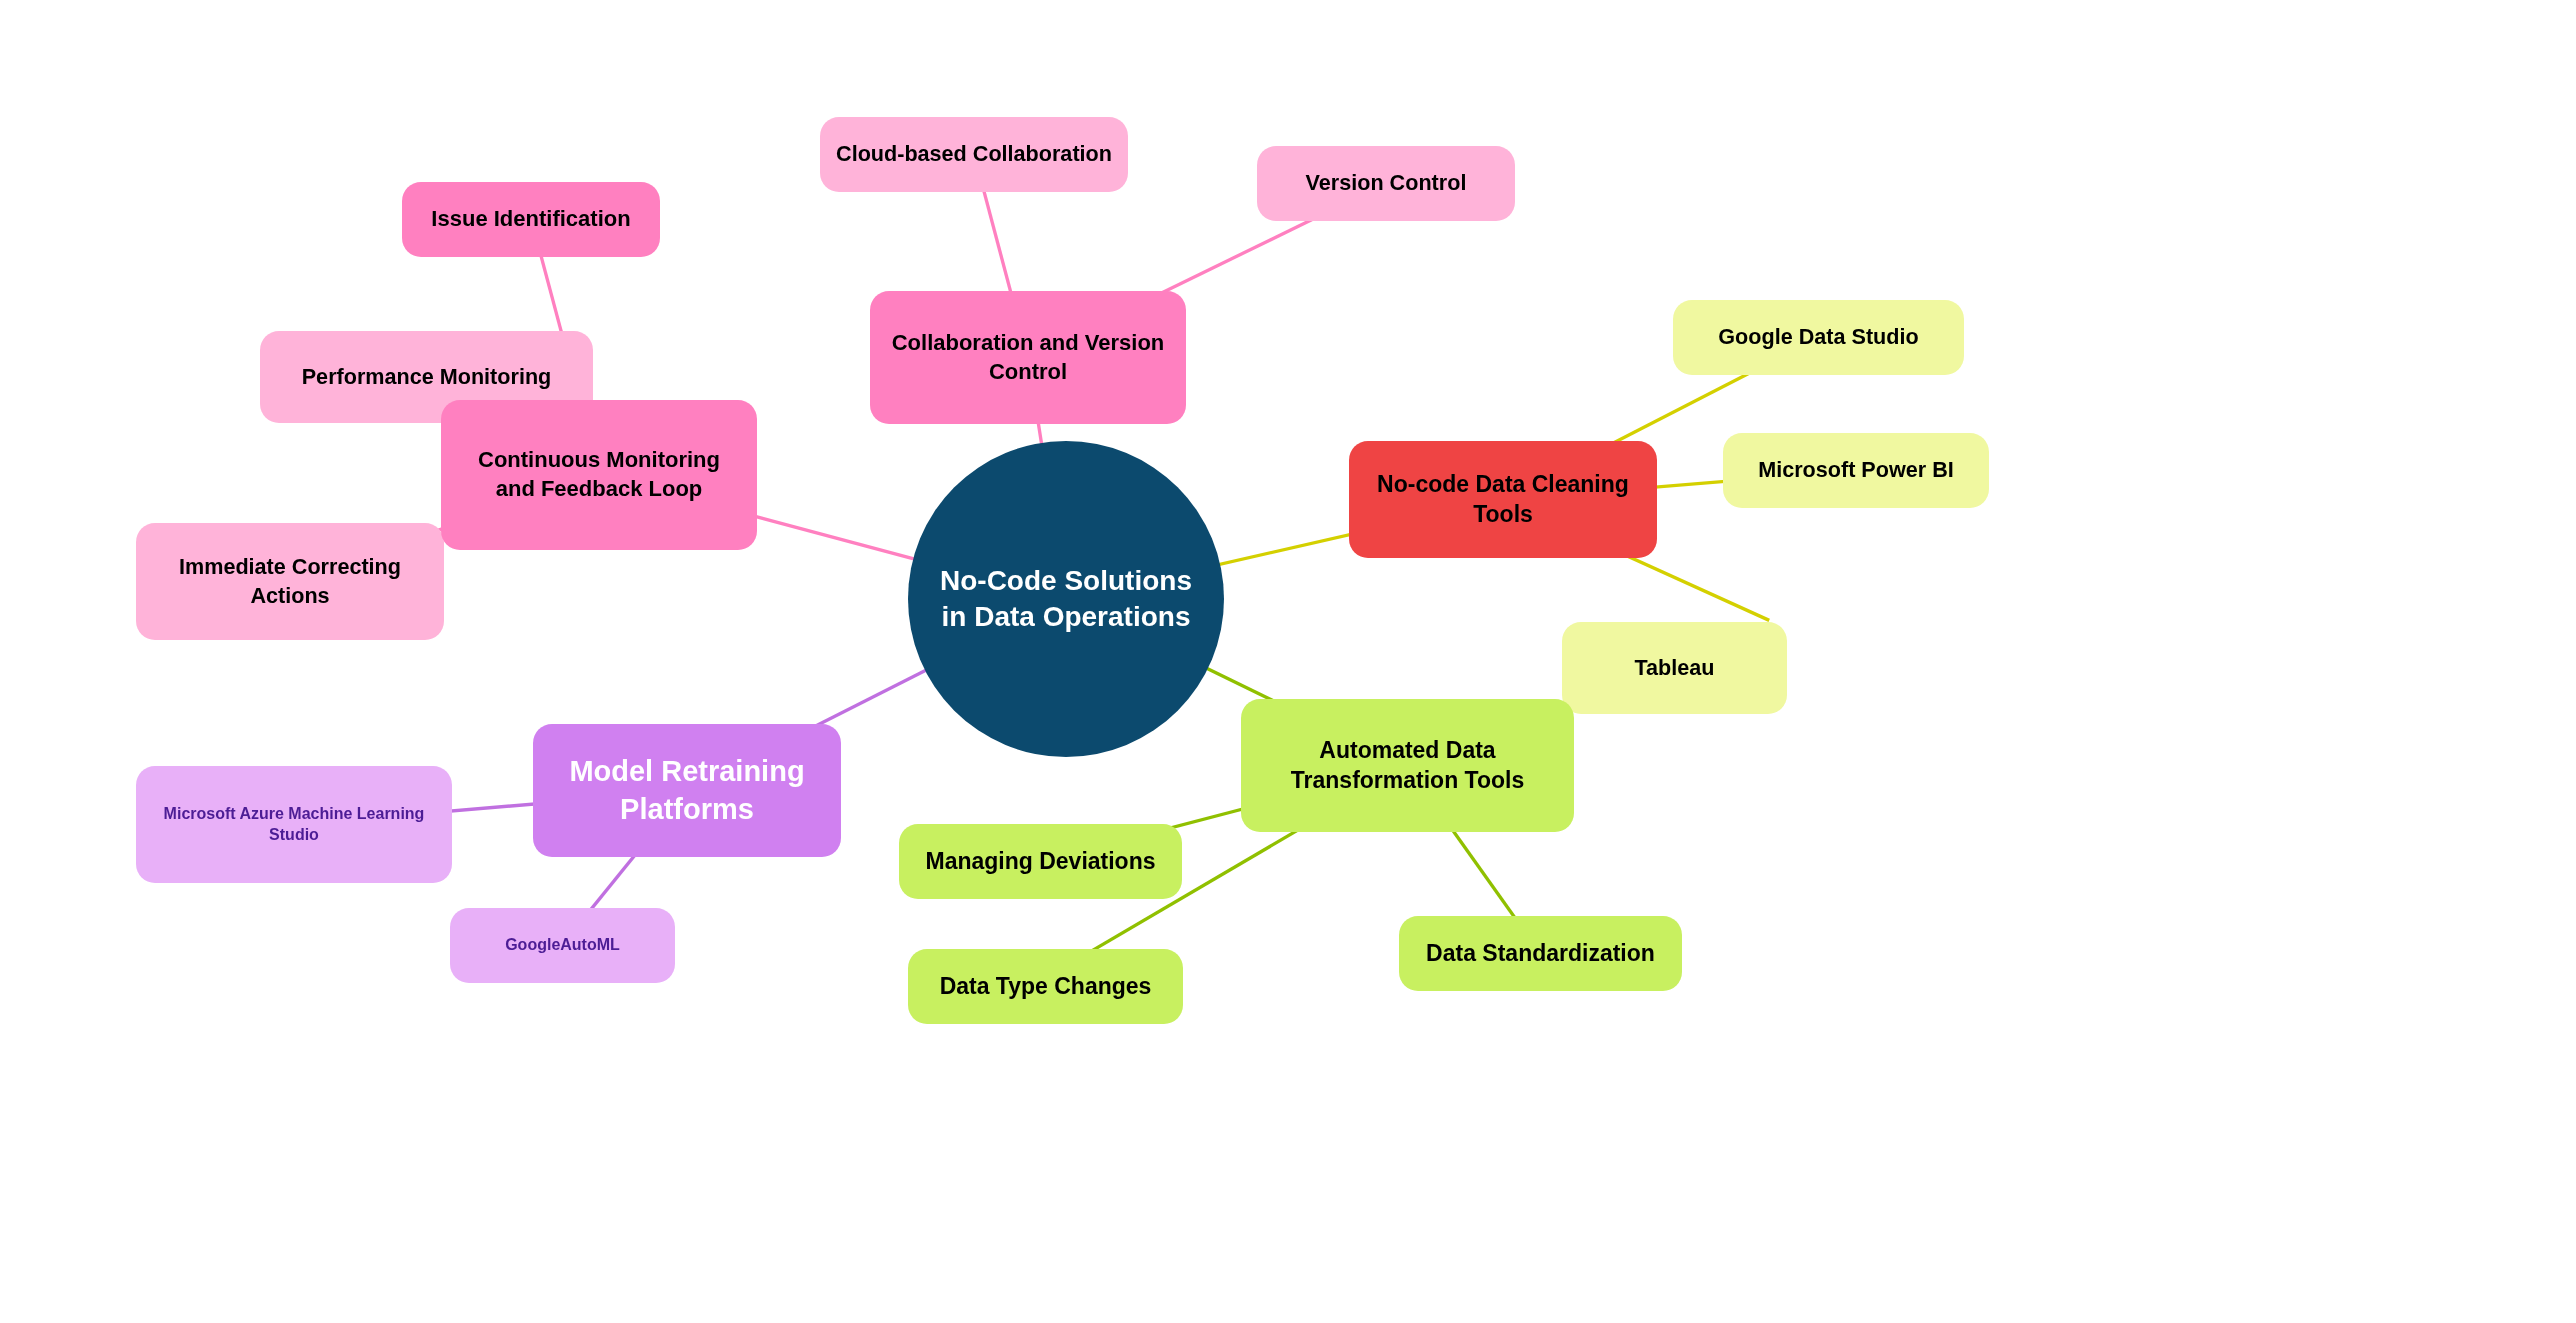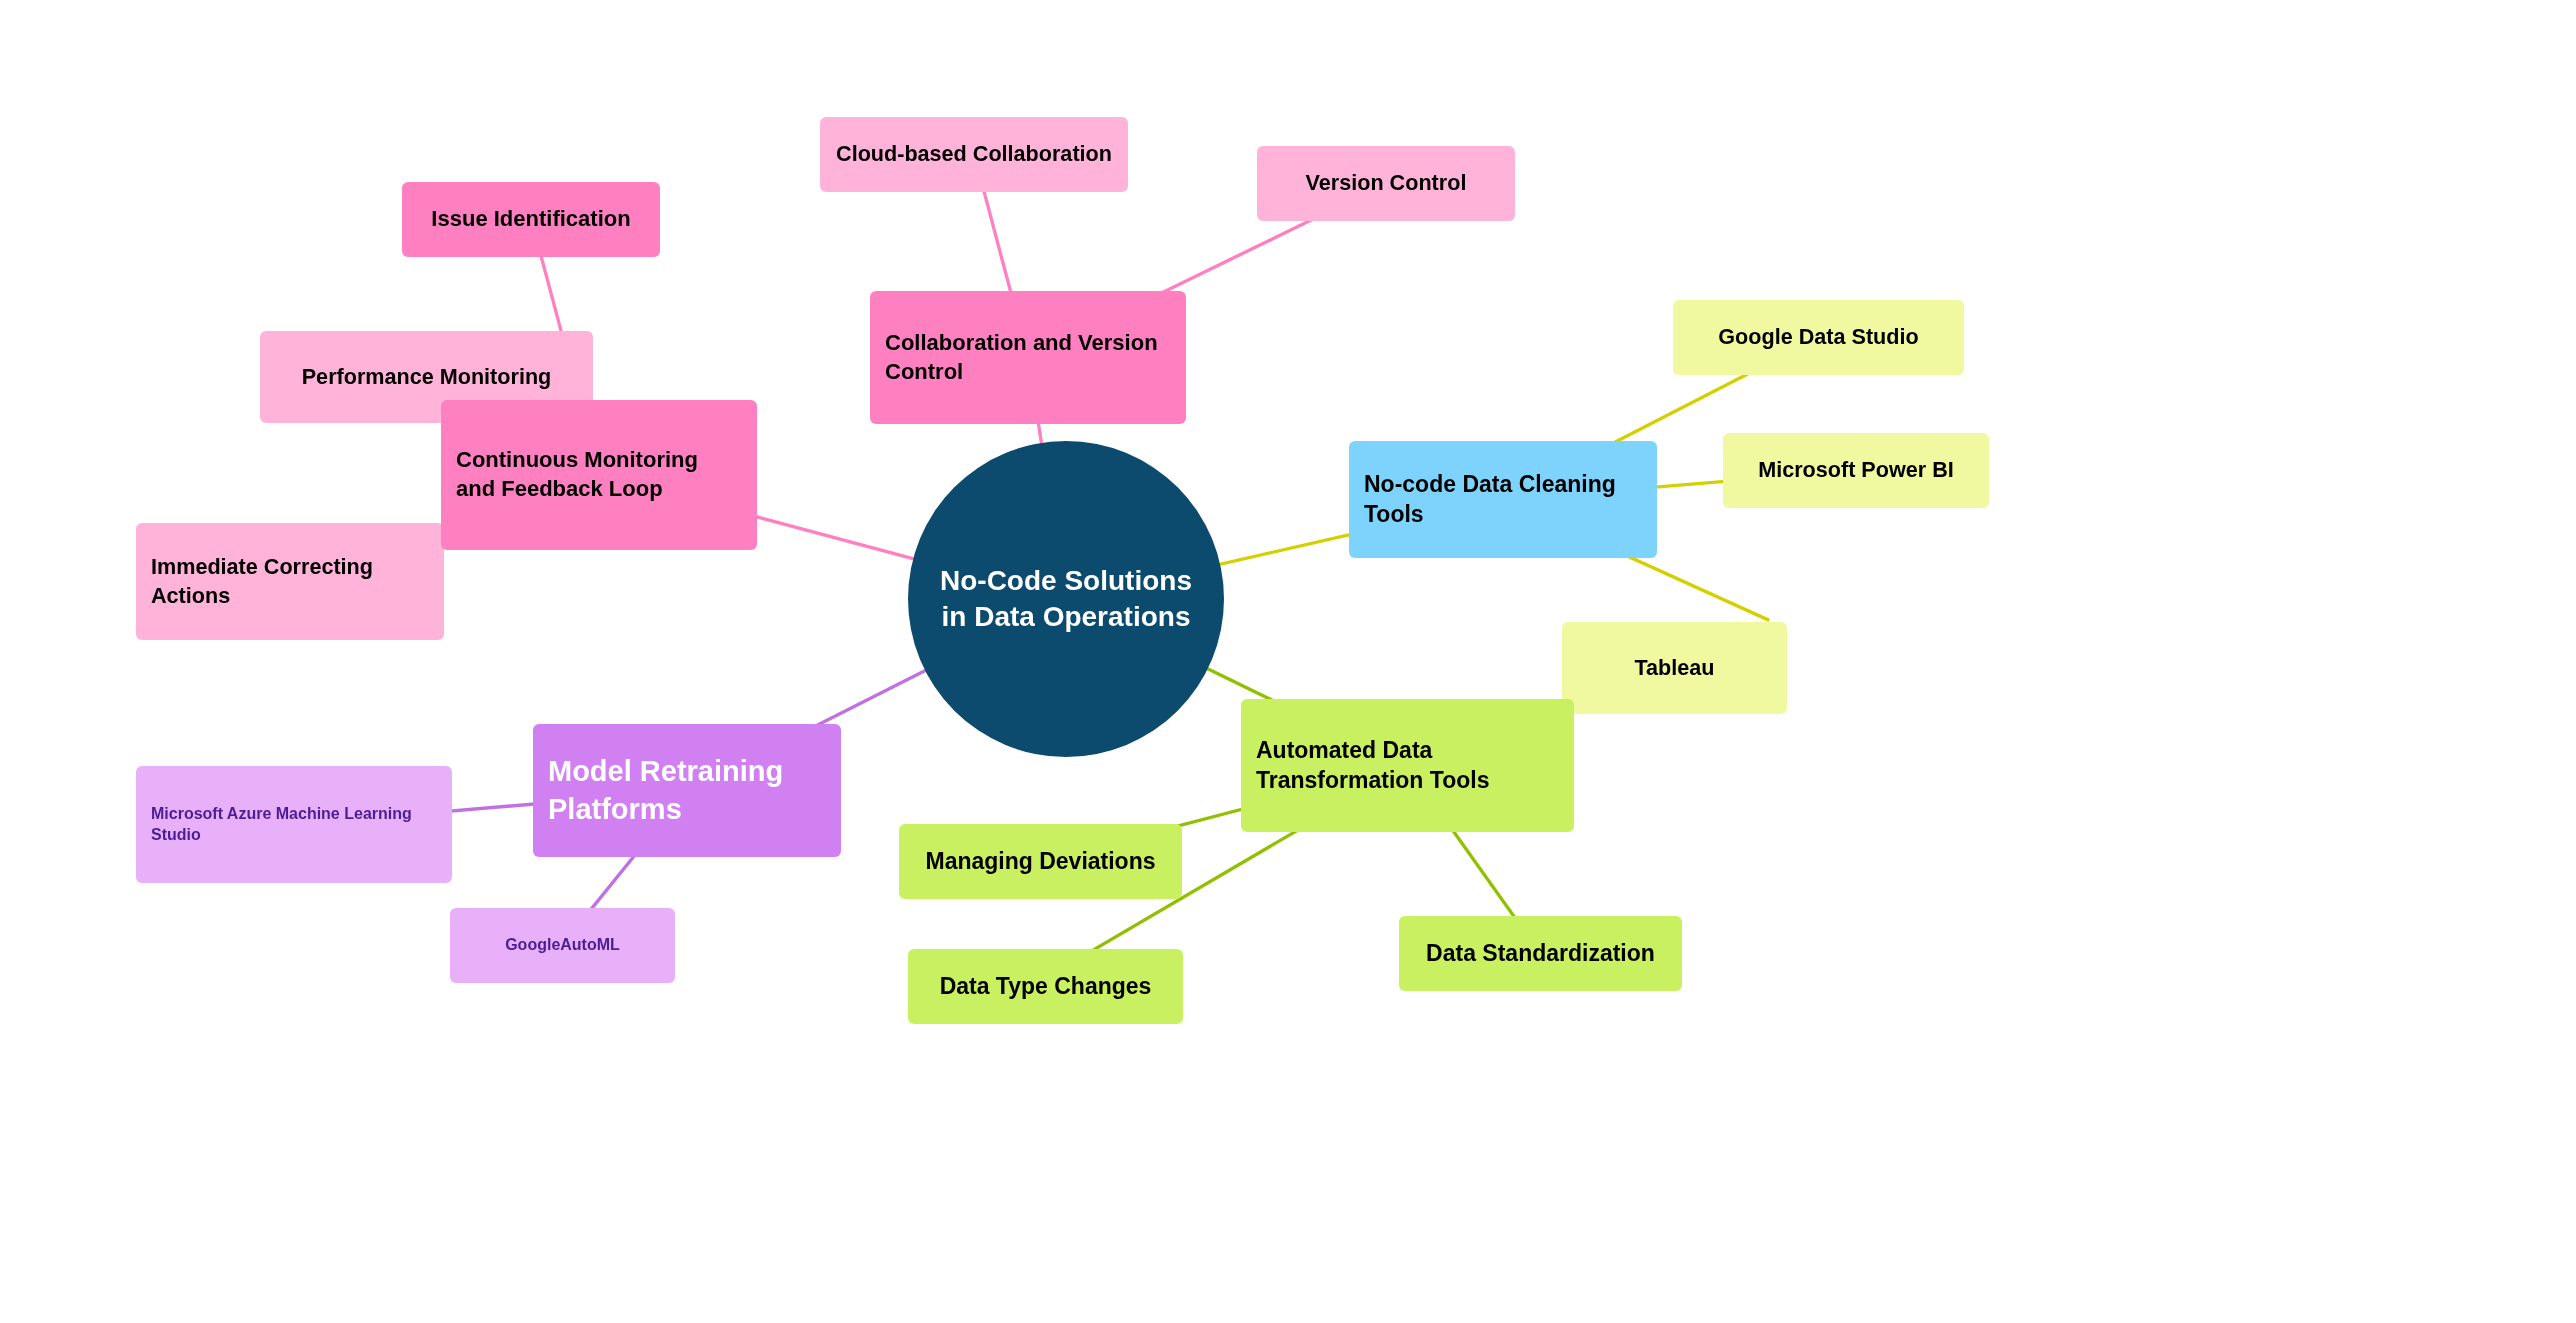--- a/index.html
+++ b/index.html
@@ -30,31 +30,32 @@
       display: flex;
       align-items: center;
       justify-content: center;
       text-align: center;
       font-size: 27px;
       font-weight: bold;
       line-height: 1.3;
     }
     .node {
       position: absolute;
-      border-radius: 6px;
+      border-radius: 19px;
       display: flex;
       align-items: center;
       justify-content: center;
+      text-align: center;
       font-weight: bold;
       line-height: 1.3;
       padding: 11.7px 15px;
     }
     .pink { background: #ff80c0; color: #000; font-size: 22px; }
     .light-pink { background: #ffb3d9; color: #000; font-size: 21.6px; }
-    .yellow { background: #7dd3fc; color: #000; font-size: 23px; }
+    .yellow { background: #ef4444; color: #000; font-size: 23px; }
     .light-yellow { background: #f0f8a0; color: #000; font-size: 21.6px; }
     .purple { background: #d080f0; color: #fff; font-size: 29px; }
     .light-purple { background: #e8b0f8; color: #4c1d95; font-size: 16px; }
     .green { background: #c8f060; color: #000; font-size: 23px; }
   </style>
 </head>
 <body>
 
 <div id="mindmap-container">
   <svg id="connections" viewBox="0 0 3094 1590" width="2576" height="1324">

